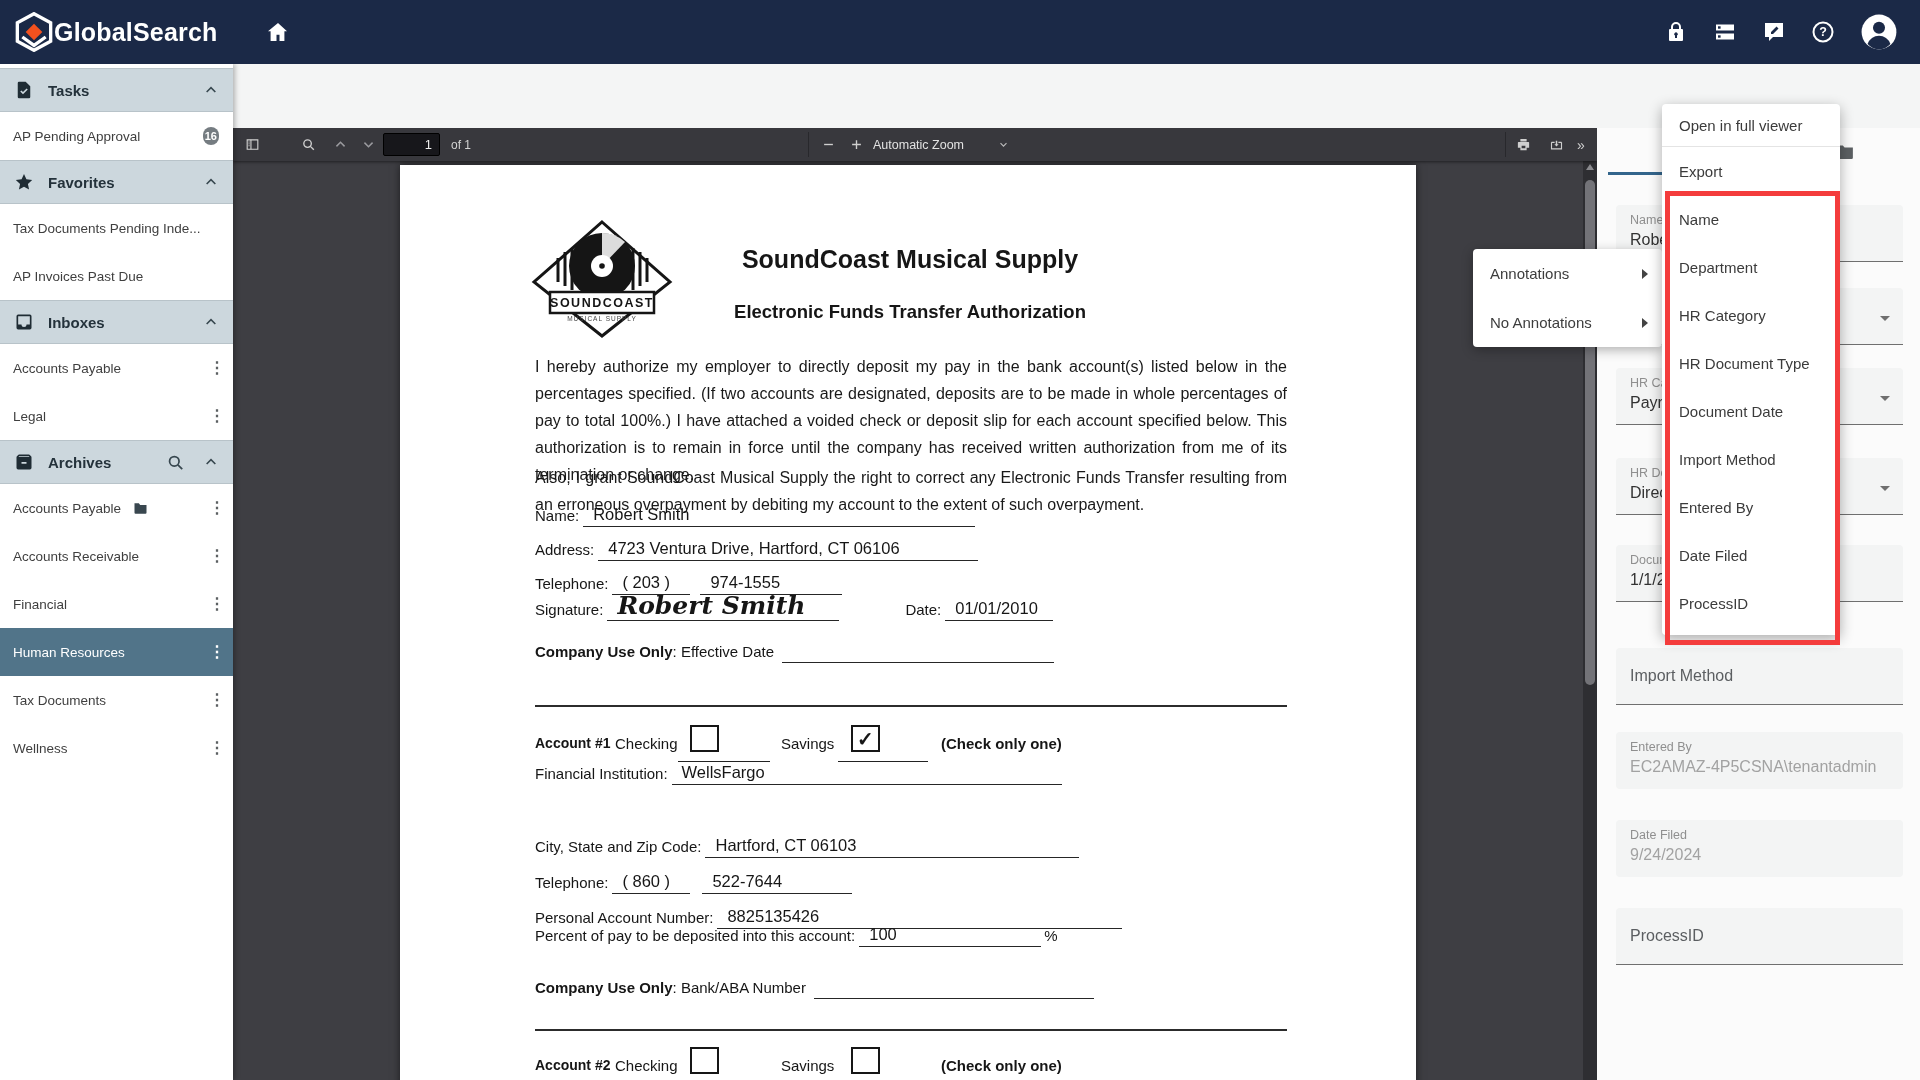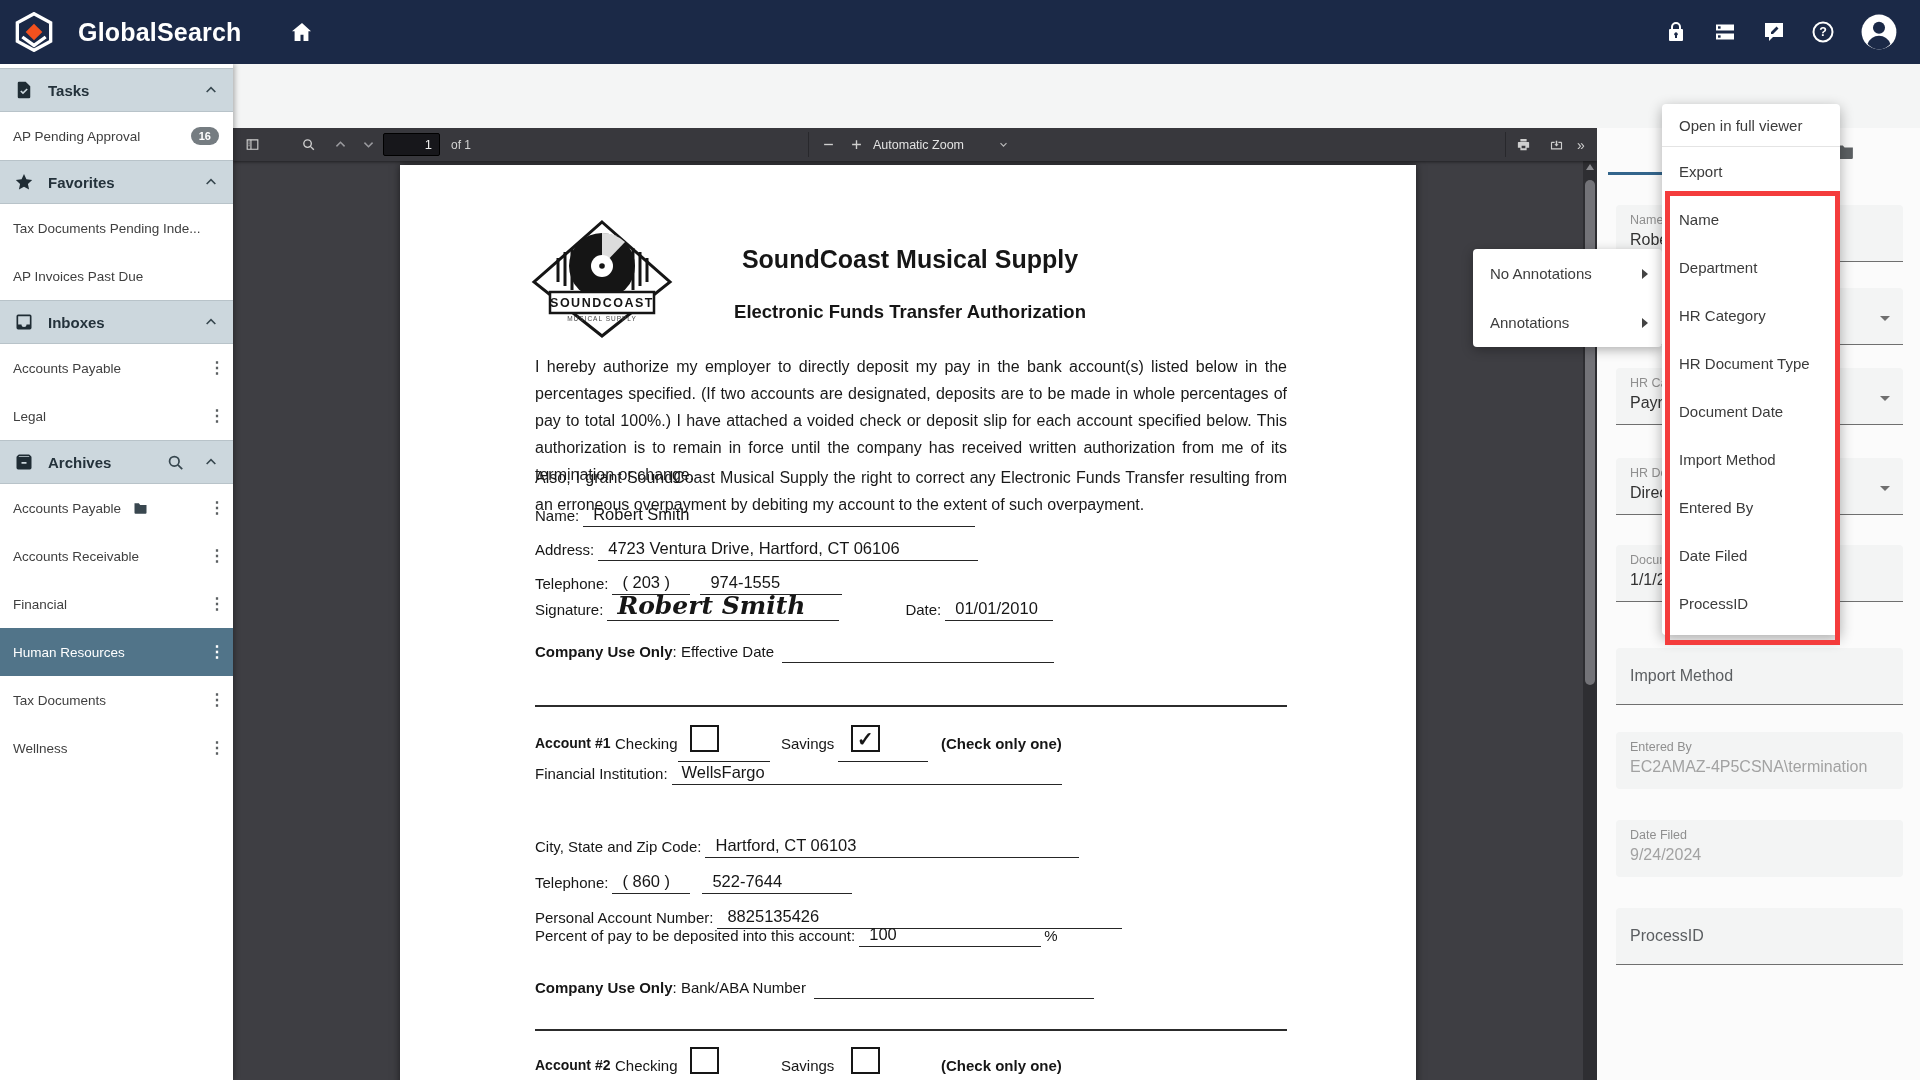--- a/index.html
+++ b/index.html
@@ -3,37 +3,37 @@
 <meta charset="utf-8">
 <style>
   * { margin:0; padding:0; box-sizing:border-box; font-family:"Liberation Sans",sans-serif; }
   html,body { width:1920px; height:1080px; overflow:hidden; background:#fff; }
   #app { position:relative; width:1920px; height:1080px; }
   .abs { position:absolute; }
   svg { display:block; }
 
   
   #navbar { position:absolute; left:0; top:0; width:1920px; height:64px; background:#1b2947; display:flex; align-items:center; z-index:20; }
-  #brand { display:flex; align-items:center; gap:24px; margin-left:14px; }
+  #brand { display:flex; align-items:center; gap:0; margin-left:14px; }
   #brand .brand-text { color:#fff; font-size:25px; font-weight:bold; letter-spacing:.2px; }
   .nav-ic { width:24px; height:24px; color:#fff; }
   #home-btn { margin-left:48px; }
   #nav-right { position:absolute; right:22px; top:0; height:64px; display:flex; align-items:center; gap:25px; }
   .nav-btn { background:none; border:none; cursor:pointer; color:#fff; }
 
   
   #sidebar { position:absolute; left:0; top:64px; width:233px; height:1016px; background:#fff; box-shadow:2px 0 5px rgba(0,0,0,.28); z-index:10; padding-top:4px; }
   .sec-head { height:44px; background:#ccd7dd; border-top:1px solid #b8c3c9; border-bottom:1px solid #b8c3c9; display:flex; align-items:center; padding:14px 14px; color:#24323b; }
   .sec-head .sh-label { font-size:15px; font-weight:bold; margin-left:14px; flex:0 0 auto; }
   .sec-head .sh-ic { width:20px; height:20px; color:#1f2c34; }
   .sec-head .spring { flex:1; }
   .chev { width:16px; height:16px; color:#37474f; }
   .s-item { height:48px; display:flex; align-items:center; padding:0 10px 0 13px; font-size:13.5px; color:#3f3f3f; cursor:pointer; background:#fff; }
   .s-item .lab { flex:1; white-space:nowrap; overflow:hidden; text-overflow:ellipsis; }
-  .badge { background:#757c81; color:#fff; font-size:11px; font-weight:bold; border-radius:9px; padding:3px 8px; margin-right:4px; }
+  .badge { background:#757c81; color:#fff; font-size:11px; font-weight:bold; border-radius:9px; padding:3px 2px; margin-right:4px; }
   .kebab { color:#5c6062; font-size:16px; font-weight:bold; width:14px; text-align:center; letter-spacing:0; line-height:6px; }
   .s-item.selected { background:#517489; color:#fff; }
   .s-item.selected .kebab { color:#fff; }
   .folder-mini { width:19px; height:16px; color:#39474f; margin-left:10px; }
 
   
   #topbar { position:absolute; left:233px; top:64px; width:1687px; height:64px; background:#f4f5f5; z-index:5; }
   .tb-ic { width:21px; height:21px; color:#3d3d3d; }
   .tb-btn { position:absolute; top:86px; background:none; border:none; cursor:pointer; }
 
@@ -570,38 +570,38 @@
     </div>
     <div class="pfield editable" style="top:417px">
       <div class="lbl">Document Date</div>
       <div class="val">1/1/2010</div>
     </div>
     <div class="pfield editable empty" style="top:520px">
       <span class="ph">Import Method</span>
     </div>
     <div class="pfield disabled" style="top:604px">
       <div class="lbl">Entered By</div>
-      <div class="val">EC2AMAZ-4P5CSNA\termination</div>
+      <div class="val">EC2AMAZ-4P5CSNA\tenantadmin</div>
     </div>
     <div class="pfield disabled" style="top:692px">
       <div class="lbl">Date Filed</div>
       <div class="val">9/24/2024</div>
     </div>
     <div class="pfield editable empty" style="top:780px">
       <span class="ph">ProcessID</span>
     </div>
   </div>
 
   <div id="submenu">
     <div class="sm-item">
+      <span class="lab">Annotations</span>
+      <span class="sm-arrow"></span>
+    </div>
+    <div class="sm-item">
       <span class="lab">No Annotations</span>
-      <span class="sm-arrow"></span>
-    </div>
-    <div class="sm-item">
-      <span class="lab">Annotations</span>
       <span class="sm-arrow"></span>
     </div>
   </div>
 
   <div id="menu">
     <div class="m-item h42">Open in full viewer</div>
     <div class="m-div"></div>
     <div class="m-item h48">Export</div>
     <div class="m-item h48">Name</div>
     <div class="m-item h48">Department</div>

